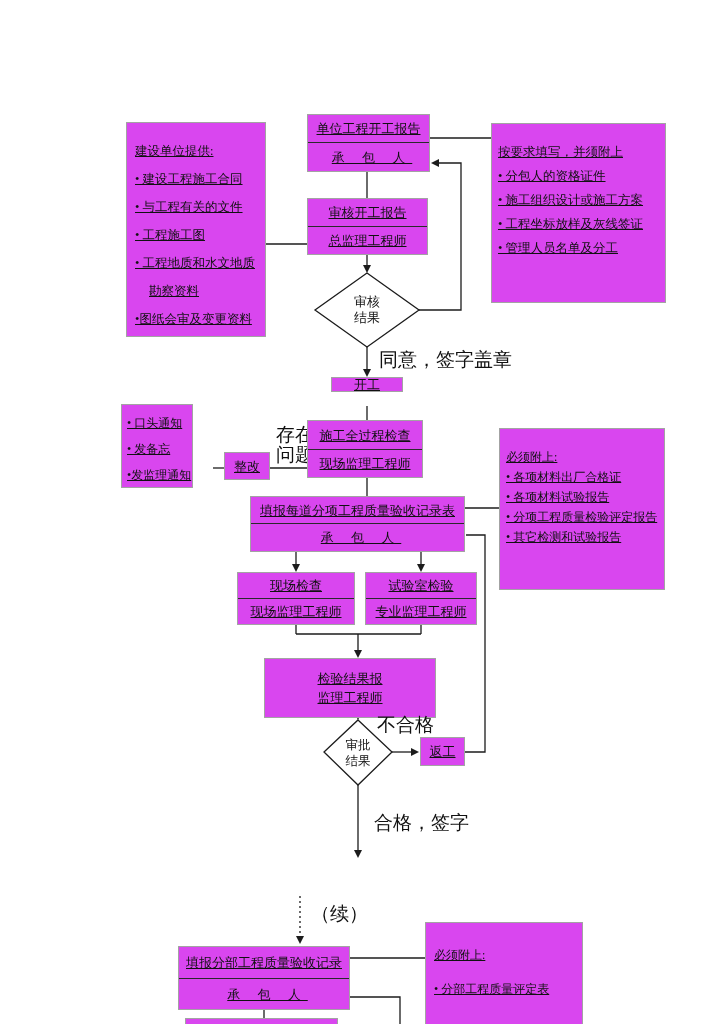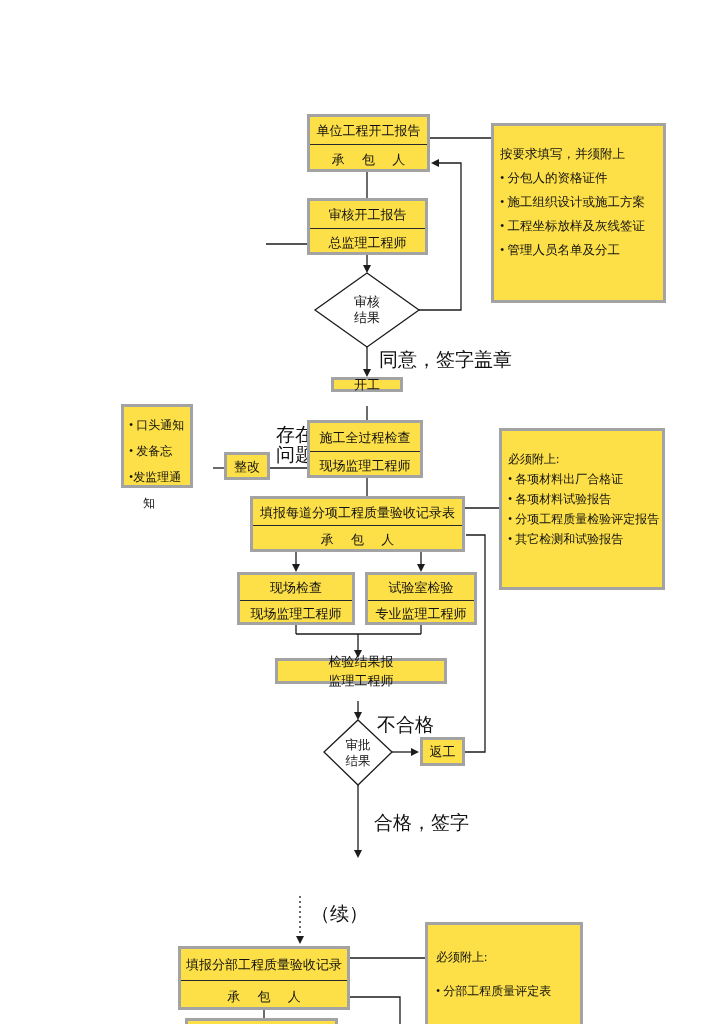--- a/index.html
+++ b/index.html
@@ -6,22 +6,22 @@
   #canvas{
     position:relative;width:724px;height:1024px;background:#ffffff;overflow:hidden;
     font-family:"Liberation Serif","DejaVu Serif",serif;color:#111111;
   }
   .wires{position:absolute;left:0;top:0;pointer-events:none;}
   .wires path{stroke:#1c1c1c;stroke-width:1.3;fill:none;}
   .wires path.dotted{stroke-dasharray:2 3;}
   .wires polygon.arrow{fill:#1c1c1c;stroke:none;}
   .wires polygon.diamond{fill:#ffffff;stroke:#1c1c1c;stroke-width:1.3;}
   .box{
-    position:absolute;box-sizing:border-box;border:3px solid #a3a3a3;background:#fde047;
-    font-size:13px;line-height:1;
+    position:absolute;box-sizing:border-box;border:1px solid #a3a3a3;background:#d946ef;
+    font-size:13px;line-height:1;text-decoration:underline;
   }
   .row{display:flex;align-items:center;justify-content:center;box-sizing:border-box;white-space:nowrap;}
   .row.split{border-bottom:1px solid #2a2a2a;}
   .actor{letter-spacing:7px;text-indent:7px;}
   .listbox{padding:0;}
   .listbox .title{white-space:nowrap;}
   .listbox .bullet{padding-left:14px;text-indent:-14px;}
   .lbl{position:absolute;white-space:nowrap;font-size:19px;}
   .dtext{position:absolute;text-align:center;font-size:13px;line-height:16px;}
   .stack{display:flex;flex-direction:column;align-items:center;justify-content:center;height:100%;line-height:19px;}
@@ -77,20 +77,28 @@
   <div class="box" style="left:307px;top:114px;width:123px;height:58px;">
     <div class="row split" style="height:28px;">单位工程开工报告</div>
     <div class="row actor" style="height:28px;">承 包 人</div>
   </div>
 
   <div class="box" style="left:307px;top:198px;width:121px;height:57px;">
     <div class="row split" style="height:28px;">审核开工报告</div>
     <div class="row" style="height:27px;">总监理工程师</div>
   </div>
 
+  <div class="box listbox" style="left:126px;top:122px;width:140px;height:215px;padding:14px 4px 0 8px;font-size:12.5px;line-height:28px;">
+    <div class="title">建设单位提供:</div>
+    <div class="bullet">• 建设工程施工合同</div>
+    <div class="bullet">• 与工程有关的文件</div>
+    <div class="bullet">• 工程施工图</div>
+    <div class="bullet">• 工程地质和水文地质勘察资料</div>
+    <div class="bullet">•图纸会审及变更资料</div>
+  </div>
 
   <div class="box listbox" style="left:491px;top:123px;width:175px;height:180px;padding:16px 0 16px 6px;font-size:12.5px;line-height:24px;">
     <div class="title">按要求填写，并须附上</div>
     <div class="bullet">• 分包人的资格证件</div>
     <div class="bullet">• 施工组织设计或施工方案</div>
     <div class="bullet">• 工程坐标放样及灰线签证</div>
     <div class="bullet">• 管理人员名单及分工</div>
   </div>
 
   <div class="dtext" style="left:337px;top:294px;width:60px;">
@@ -135,21 +143,21 @@
   <div class="box" style="left:237px;top:572px;width:118px;height:53px;">
     <div class="row split" style="height:26px;">现场检查</div>
     <div class="row" style="height:25px;">现场监理工程师</div>
   </div>
 
   <div class="box" style="left:365px;top:572px;width:112px;height:53px;">
     <div class="row split" style="height:26px;">试验室检验</div>
     <div class="row" style="height:25px;">专业监理工程师</div>
   </div>
 
-  <div class="box" style="left:275px;top:658px;width:172px;height:26px;">
+  <div class="box" style="left:264px;top:658px;width:172px;height:60px;">
     <div class="stack">
       <div>检验结果报</div>
       <div>监理工程师</div>
     </div>
   </div>
 
   <div class="dtext" style="left:330px;top:737px;width:56px;font-size:12.5px;">
     <div>审批</div>
     <div>结果</div>
   </div>

